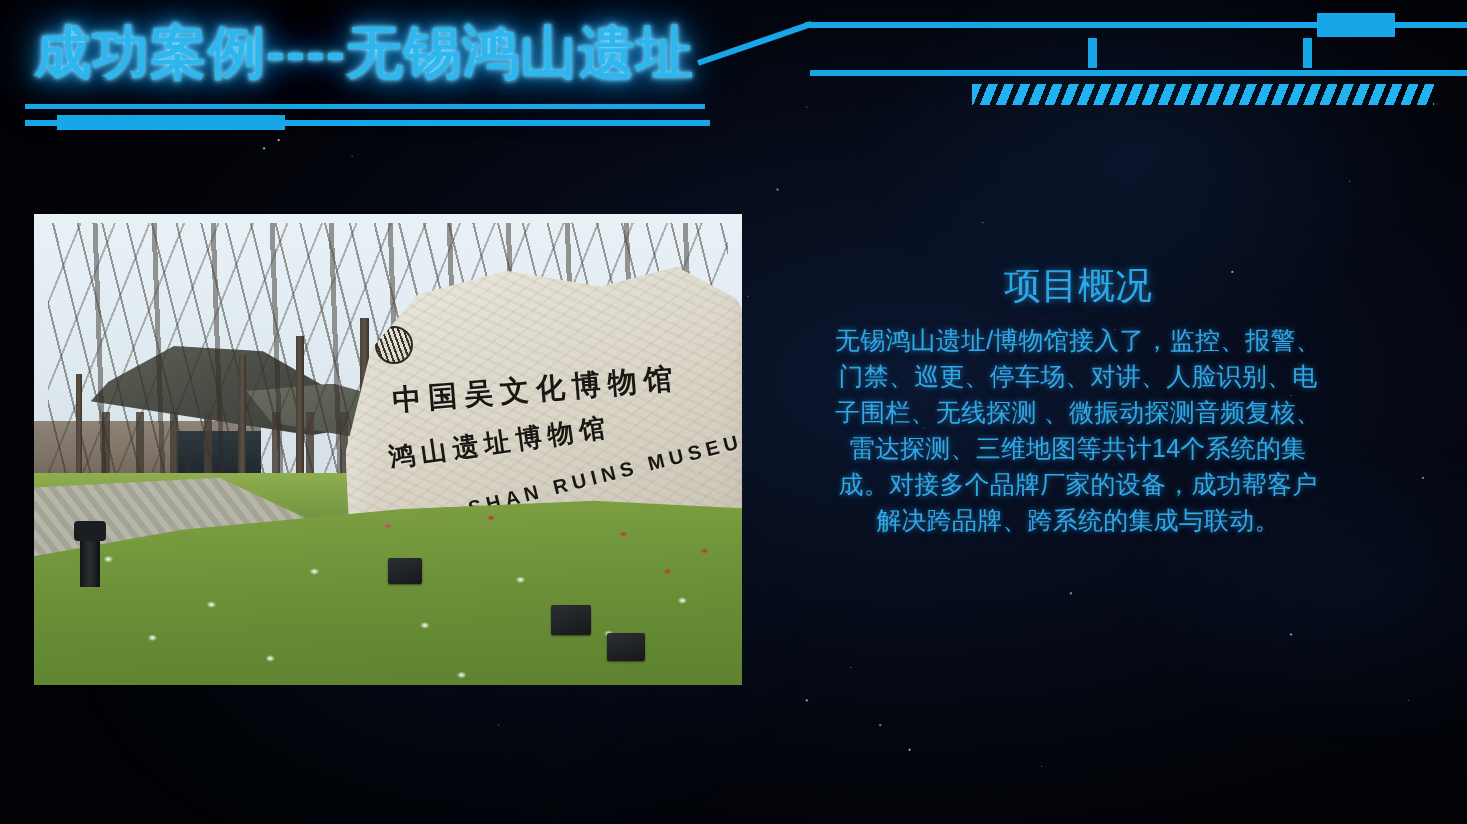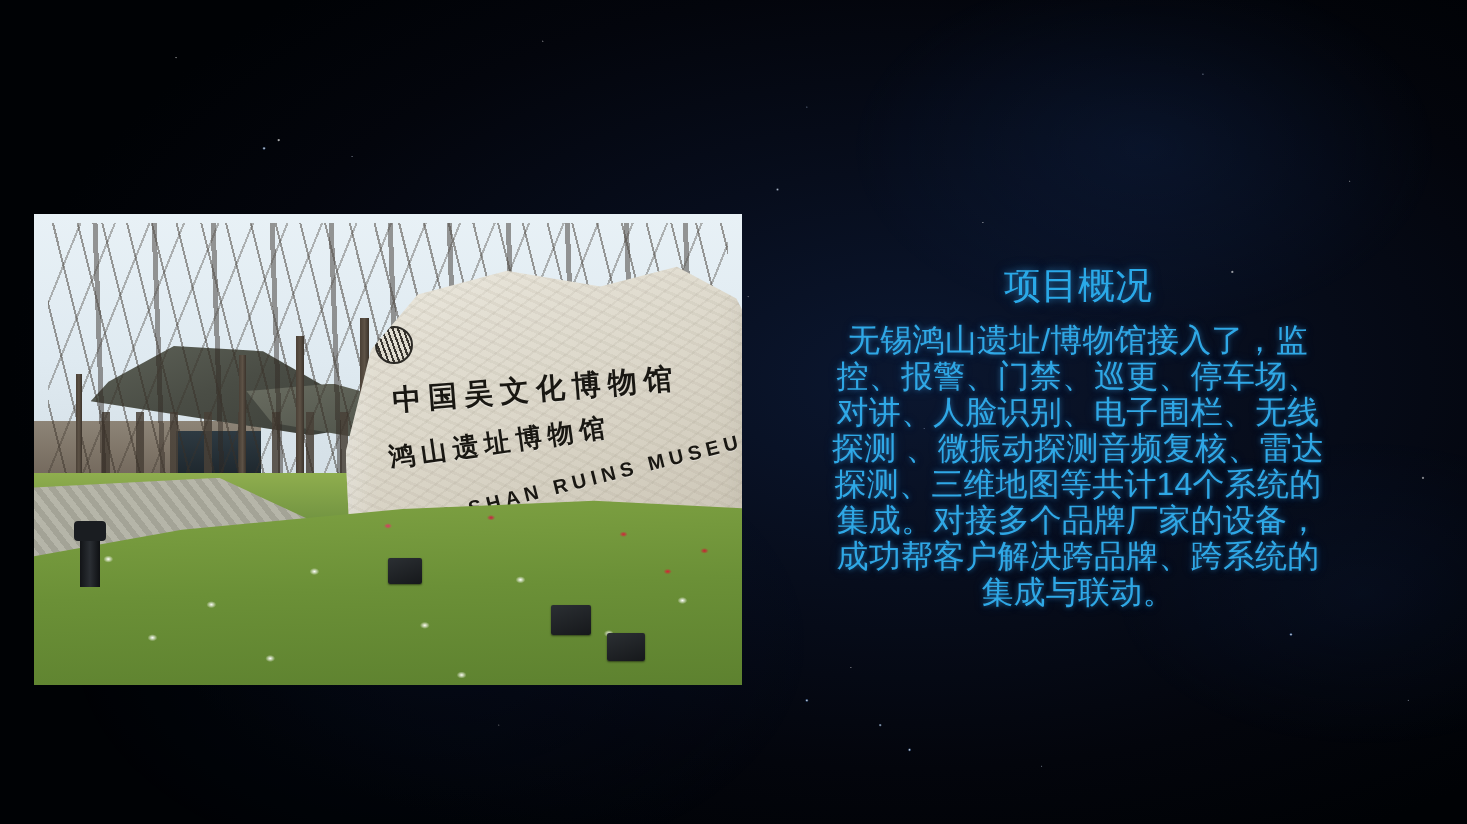--- a/index.html
+++ b/index.html
@@ -278,39 +278,59 @@
   .panel { position: absolute; left: 818px; top: 262px; width: 520px; text-align: center; }
   .panel-title {
     font-size: 37px;
     line-height: 48px;
     color: #2aa9e8;
     font-weight: normal;
     margin: 0 0 8px 0;
     text-shadow: 0 0 6px rgba(60,170,240,.55), 0 0 14px rgba(30,120,200,.35);
   }
   .panel-body {
-    font-size: 32px;
+    font-size: 25px;
     line-height: 36px;
     color: #2fa8e6;
     margin: 12px;
     text-shadow: 0 0 5px rgba(60,170,240,.5), 0 0 12px rgba(25,110,190,.3);
     letter-spacing: .2px;
   }
 </style>
 </head>
 <body>
 
 <div id="slide">
 
   <div class="bg-base"></div>
   <div class="bg-nebula"></div>
   <div class="stars-sm"></div>
   <div class="stars-md"></div>
   <div class="stars-lg"></div>
 
+  <div class="header">
+
+    <div class="title">成功案例----无锡鸿山遗址</div>
+
+    <div class="rule rule-left-top"></div>
+    <div class="rule rule-left-bot"></div>
+    <div class="rule rule-left-thick"></div>
+
+    <div class="diag-main"></div>
+
+    <div class="rule rule-r-top"></div>
+    <div class="rule rule-r-top2"></div>
+    <div class="rule block-r"></div>
+    <div class="rule rule-r-bot"></div>
+
+    <div class="tick tick-1"></div>
+    <div class="tick tick-2"></div>
+
+    <div class="hatch"></div>
+  </div>
 
   <div class="photo">
     <div class="ph-sky"></div>
     <div class="ph-farwall2"></div>
     <div class="ph-farwall"></div>
     <div class="ph-roof"></div>
     <div class="ph-roof2"></div>
     <div class="ph-entry"></div>
     <div class="ph-pillars"></div>
     <div class="ph-trees"></div>

